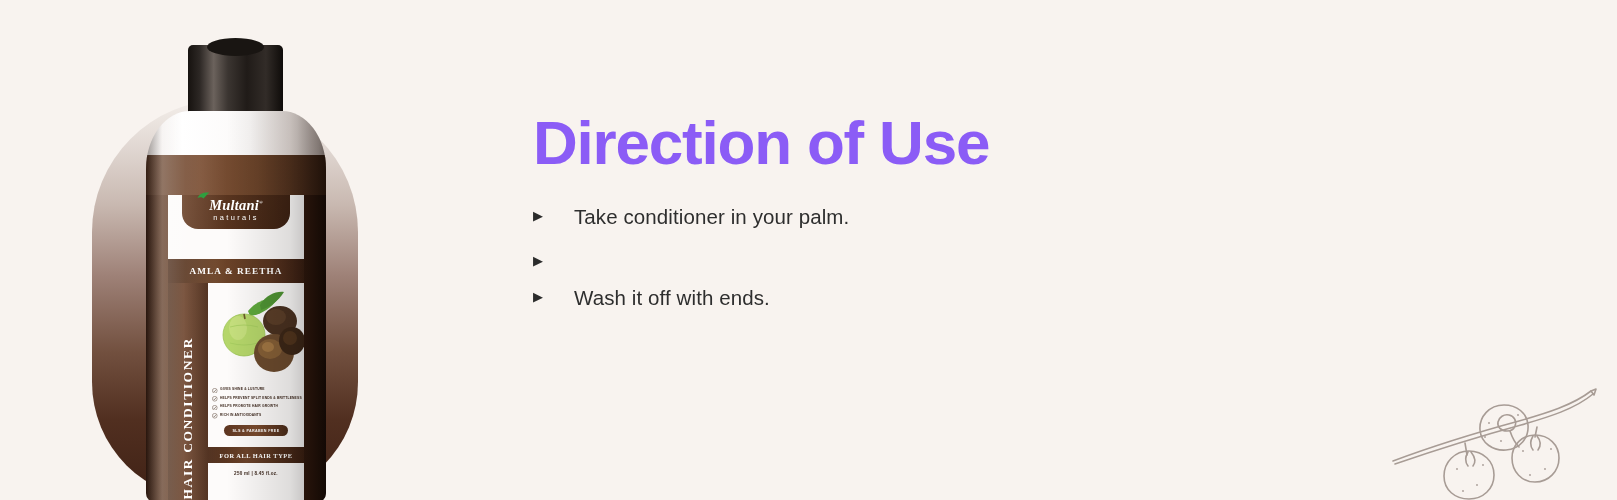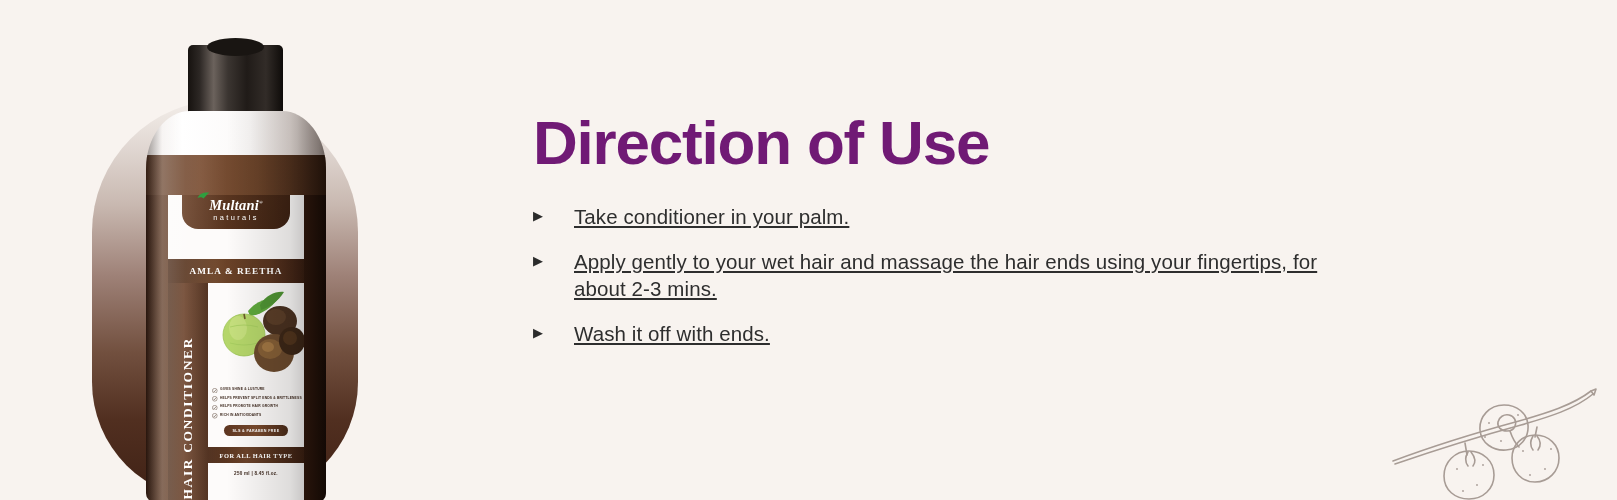--- a/index.html
+++ b/index.html
@@ -346,21 +346,21 @@
     position: absolute;
     left: 533px;
     top: 110px;
     width: 900px;
   }
 
   #heading {
     font-size: 62px;
     font-weight: bold;
     letter-spacing: -1.2px;
-    color: #701a75;
+    color: #8b5cf6;
     line-height: 1.05;
   }
 
   #steps-list {
     list-style: none;
     margin-top: 28px;
   }
   .step-item {
     display: flex;
     align-items: flex-start;
@@ -375,21 +375,20 @@
     color: #2b2b2b;
     font-size: 13px;
     line-height: 1;
   }
   .step-text {
     font-size: 20.5px;
     line-height: 1.35;
     color: #2e2e2e;
     letter-spacing: 0.1px;
     max-width: 800px;
-    text-decoration: underline;
   }
 
   
   #amla-illustration {
     position: absolute;
     right: 12px;
     bottom: 0;
     width: 220px;
     height: 135px;
     opacity: 0.85;
@@ -510,21 +509,20 @@
 
     <h1 id="heading">Direction of Use</h1>
 
     <ul id="steps-list">
       <li class="step-item">
         <span class="step-marker">▶</span>
         <span class="step-text">Take conditioner in your palm.</span>
       </li>
       <li class="step-item">
         <span class="step-marker">▶</span>
-        <span class="step-text">Apply gently to your wet hair and massage the hair ends using your fingertips, for about 2-3 mins.</span>
       </li>
       <li class="step-item">
         <span class="step-marker">▶</span>
         <span class="step-text">Wash it off with ends.</span>
       </li>
     </ul>
   </div>
 
   <svg id="amla-illustration" viewBox="0 0 220 135">
     <g fill="none" stroke="#9a8d86" stroke-width="1.6" stroke-linecap="round" stroke-linejoin="round">

